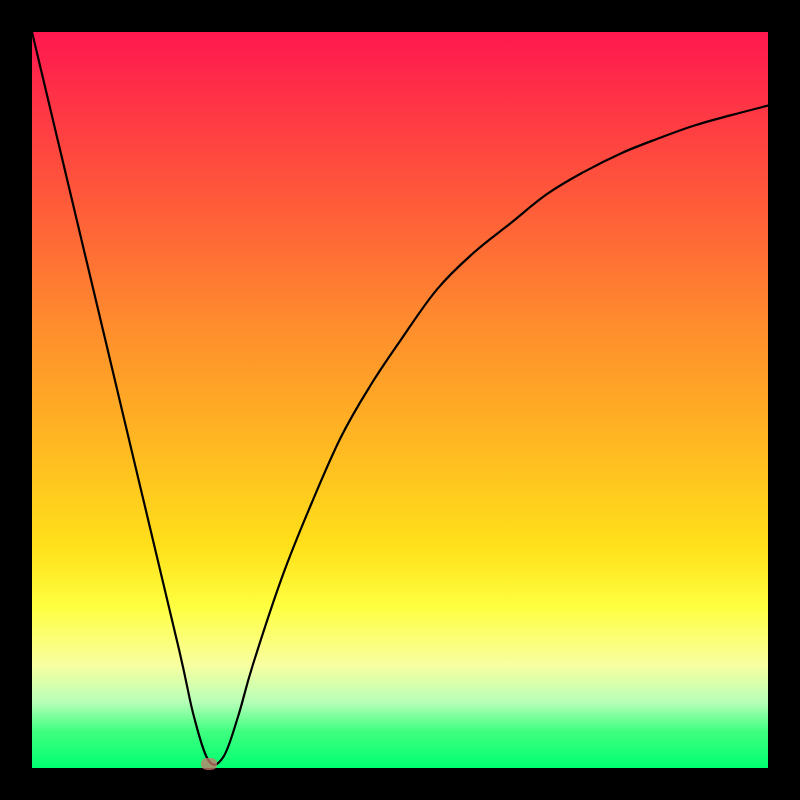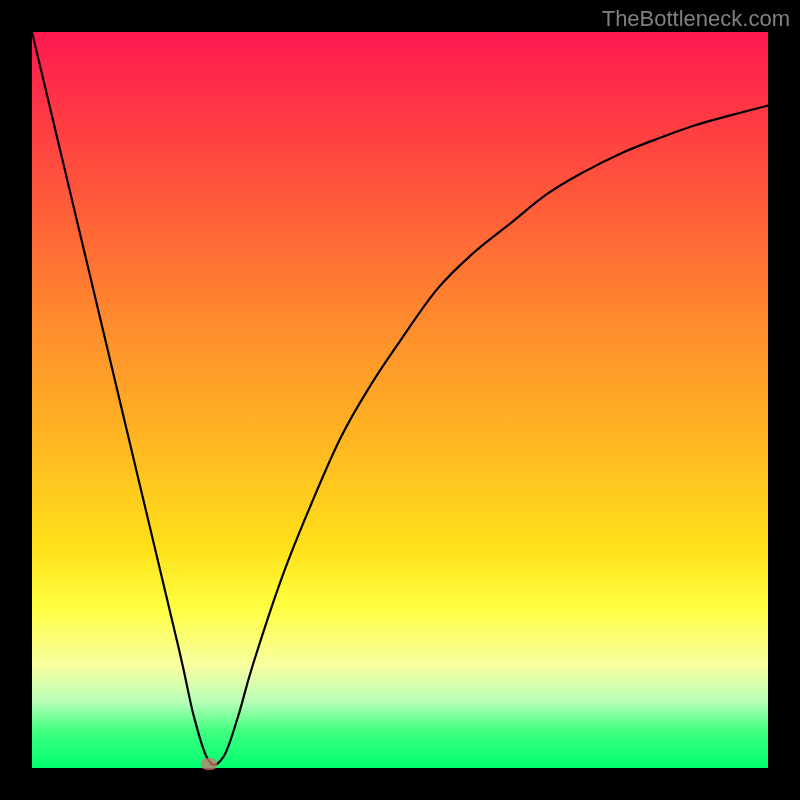--- a/index.html
+++ b/index.html
@@ -69,15 +69,14 @@
   <div class="plot-area">
 
     <svg class="curve" viewBox="0 0 736 736" preserveAspectRatio="none">
       <path id="curve-path" d="M 0,0 C 6.6240000000000006,27.820799999999988 23.552000000000003,98.91839999999995 36.800000000000004,154.55999999999995 C 50.048,210.20159999999993 60.35200000000001,253.4784 73.60000000000001,309.12 C 86.84800000000001,364.76160000000004 97.15199999999999,408.0384 110.39999999999999,463.68 C 123.648,519.3216 137.92640000000003,578.496 147.20000000000002,618.24 C 156.4736,657.984 156.6208,664.6080000000001 161.92,684.48 C 167.21919999999997,704.352 171.34079999999997,721.3536 176.64,728.64 C 181.9392,735.9264 186.0608,732.9088 191.36,724.96 C 196.65920000000003,717.0112 200.78080000000003,701.04 206.08,684.48 C 211.3792,667.9200000000001 212.85119999999998,658.1312 220.79999999999998,632.96 C 228.7488,607.7888 239.6416,573.7855999999999 250.24,544.64 C 260.83840000000004,515.4944 269.0816,496.2112 279.68,471.04 C 290.27840000000003,445.8688 298.52160000000003,425.9968 309.12,404.8 C 319.7184,383.6032 327.9616,370.50239999999997 338.56,353.28 C 349.15840000000003,336.0576 356.0768,326.3424 368,309.12 C 379.9232,291.8976 391.552,273.4976 404.8,257.59999999999997 C 418.048,241.70239999999998 428.352,232.72320000000005 441.59999999999997,220.80000000000007 C 454.84799999999996,208.8768000000001 465.15200000000004,201.95840000000004 478.40000000000003,191.36 C 491.648,180.7616 501.95199999999994,171.19359999999998 515.1999999999999,161.91999999999996 C 528.448,152.64639999999994 538.752,147.1263999999999 552,139.83999999999992 C 565.248,132.55359999999993 575.552,127.40160000000003 588.8000000000001,121.44000000000005 C 602.0480000000001,115.47840000000008 612.3520000000001,111.75424000000004 625.6,106.72000000000003 C 638.848,101.68576000000002 649.152,97.71135999999998 662.4,93.47199999999998 C 675.6479999999999,89.23263999999998 685.9519999999999,86.74495999999999 699.1999999999999,83.168 C 712.448,79.59104000000002 729.376,75.32224000000002 736,73.60000000000002" fill="none" stroke="#000" stroke-width="2.2" stroke-linejoin="round" stroke-linecap="round"></path>
     </svg>
 
     <div class="marker" id="min-marker" style="left: 176.64px; top: 732.32px;"></div>
 
   </div>
 
-  <div class="attribution">TheBottleneck.com</div>
 
 </div>
 
 </body></html>

